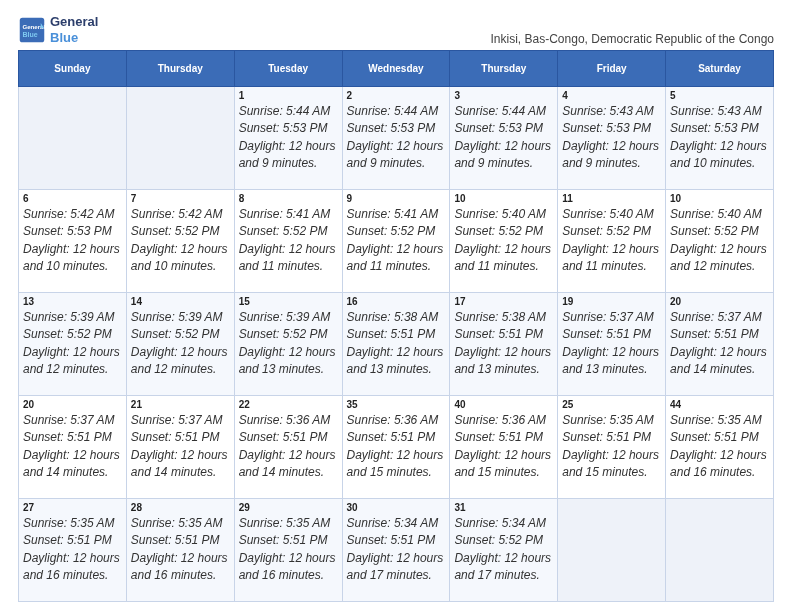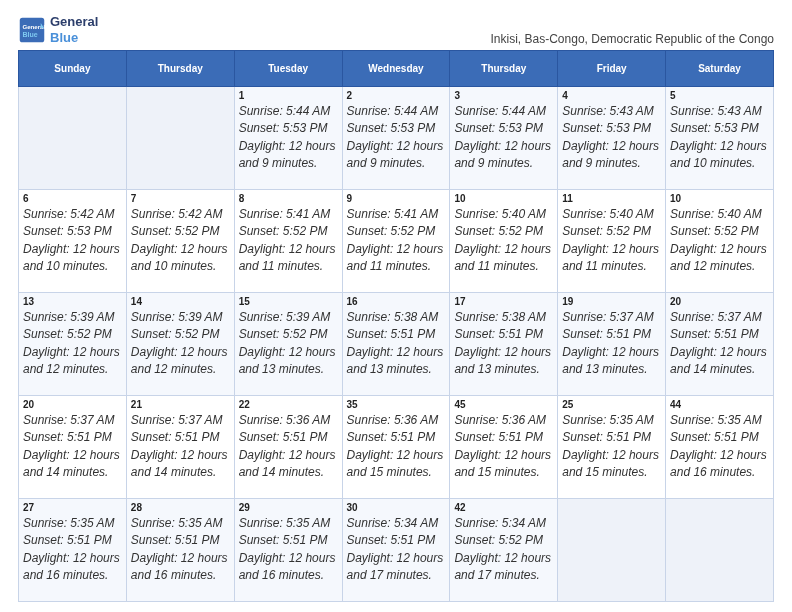--- a/index.html
+++ b/index.html
@@ -226,21 +226,21 @@
           </td>
           <td>
             <span class="day-num">22</span>
             <div class="day-info">Sunrise: 5:36 AM<br>Sunset: 5:51 PM<br>Daylight: 12 hours and 14 minutes.</div>
           </td>
           <td>
             <span class="day-num">35</span>
             <div class="day-info">Sunrise: 5:36 AM<br>Sunset: 5:51 PM<br>Daylight: 12 hours and 15 minutes.</div>
           </td>
           <td>
-            <span class="day-num">45</span>
+            <span class="day-num">40</span>
             <div class="day-info">Sunrise: 5:36 AM<br>Sunset: 5:51 PM<br>Daylight: 12 hours and 15 minutes.</div>
           </td>
           <td>
             <span class="day-num">25</span>
             <div class="day-info">Sunrise: 5:35 AM<br>Sunset: 5:51 PM<br>Daylight: 12 hours and 15 minutes.</div>
           </td>
           <td>
             <span class="day-num">44</span>
             <div class="day-info">Sunrise: 5:35 AM<br>Sunset: 5:51 PM<br>Daylight: 12 hours and 16 minutes.</div>
           </td>
@@ -256,21 +256,21 @@
           </td>
           <td>
             <span class="day-num">29</span>
             <div class="day-info">Sunrise: 5:35 AM<br>Sunset: 5:51 PM<br>Daylight: 12 hours and 16 minutes.</div>
           </td>
           <td>
             <span class="day-num">30</span>
             <div class="day-info">Sunrise: 5:34 AM<br>Sunset: 5:51 PM<br>Daylight: 12 hours and 17 minutes.</div>
           </td>
           <td>
-            <span class="day-num">42</span>
+            <span class="day-num">31</span>
             <div class="day-info">Sunrise: 5:34 AM<br>Sunset: 5:52 PM<br>Daylight: 12 hours and 17 minutes.</div>
           </td>
           <td class="empty"></td>
           <td class="empty"></td>
         </tr>
       </tbody>
   </table>
 </div>
 
 </body></html>

